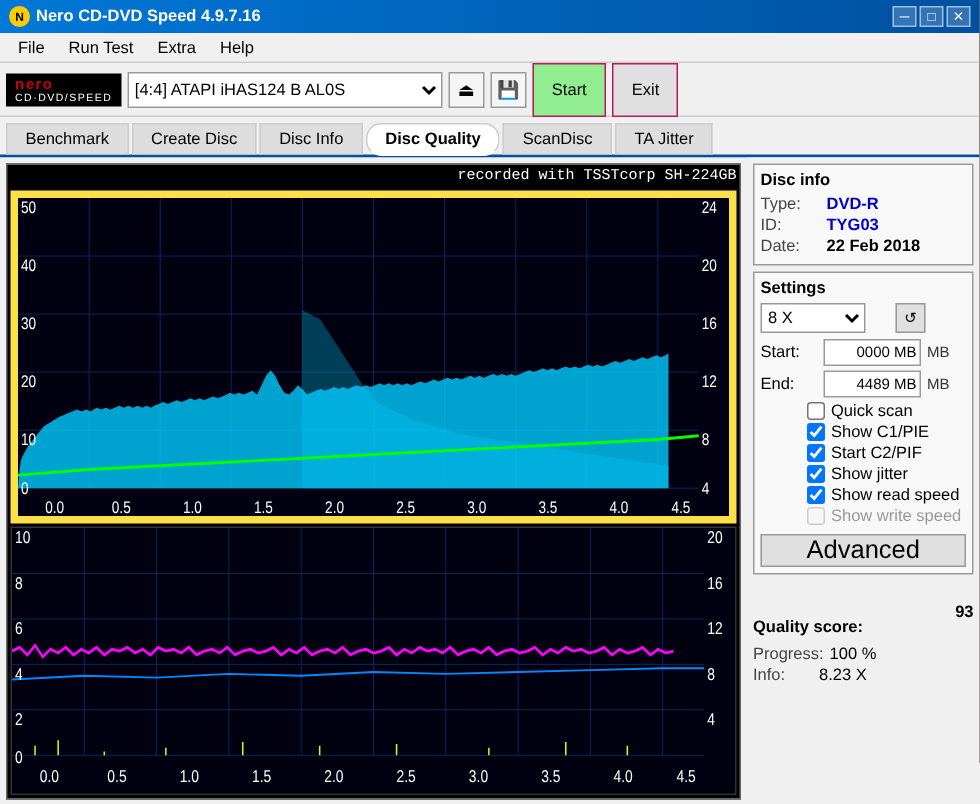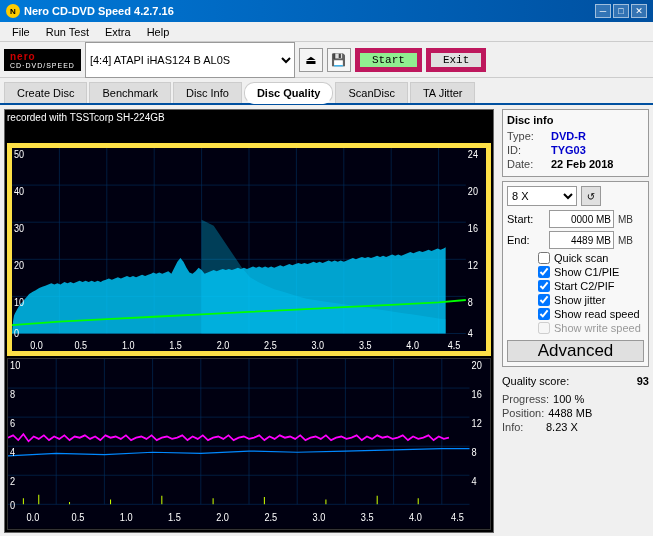--- a/index.html
+++ b/index.html
@@ -14,86 +14,86 @@
 
     
     .menu-bar { background: #f0f0f0; height: 20px; display: flex; align-items: center; padding: 0 4px; border-bottom: 1px solid #ccc; }
     .menu-item { padding: 2px 8px; cursor: pointer; font-size: 11px; color: #000; }
 
     
     .toolbar { background: #f0f0f0; height: 36px; display: flex; align-items: center; padding: 2px 4px; gap: 4px; border-bottom: 1px solid #ccc; }
     .toolbar-logo { background: #000; padding: 2px 6px; display: flex; flex-direction: column; align-items: flex-start; }
     .logo-top { color: #cc0000; font-size: 10px; font-weight: bold; letter-spacing: 1px; }
     .logo-bottom { color: white; font-size: 7px; letter-spacing: 1px; }
-    .drive-select { height: 36px; width: 210px; font-size: 11px; border: 1px solid #999; background: white; }
+    .drive-select { height: 24px; width: 210px; font-size: 11px; border: 1px solid #999; background: white; }
     .toolbar-btn-icon { width: 24px; height: 24px; border: 1px solid #999; background: #f5f5f5; display: flex; align-items: center; justify-content: center; cursor: pointer; font-size: 12px; }
-    .toolbar-btn { height: 24px; padding: 0 12px; border: 5px solid #be185d; background: #e0e0e0; cursor: pointer; font-size: 11px; display: flex; align-items: center; font-family: Liberation Mono, monospace; }
+    .toolbar-btn { height: 36px; padding: 0 12px; border: 1px solid #be185d; background: #e0e0e0; cursor: pointer; font-size: 11px; display: flex; align-items: center; }
     .toolbar-btn.start { background: #90ee90; }
 
     
     .tab-bar { background: #f0f0f0; display: flex; padding: 4px 4px 0; gap: 2px; border-bottom: 2px solid #0050a0; }
     .tab { padding: 4px 12px; border: 1px solid #ccc; border-bottom: none; background: #ddd; cursor: pointer; font-size: 11px; color: #000; }
     .tab.active { background: white; border-bottom: 1px solid white; font-weight: bold; margin-bottom: -1px; border-radius: 10px; }
 
     
     .main-content { display: flex; height: calc(536px - 22px - 20px - 36px - 26px); background: #f0f0f0; }
 
     
     .chart-area { flex: 1; background: #000; border: 1px solid #666; margin: 4px; padding: 2px; display: flex; flex-direction: column; }
-    .chart-title { color: white; font-size: 10px; text-align: left; margin-bottom: 20px; }
+    .chart-title { color: white; font-size: 10px; text-align: right; margin-bottom: 4px; font-family: Liberation Mono, monospace; }
     .chart-container { flex: 1; display: flex; flex-direction: column; gap: 2px; }
 
     
     .upper-chart { flex: 1.2; position: relative; background: #000; border: 5px solid #fde047; }
 
     
     .lower-chart { flex: 1; position: relative; background: #000; border: 1px solid #333; }
 
     
     .right-panel { width: 155px; padding: 4px; display: flex; flex-direction: column; gap: 4px; background: #f0f0f0; }
 
     .disc-info-box { border: 1px solid #999; background: #f8f8f8; padding: 4px; }
     .box-title { font-weight: bold; font-size: 11px; margin-bottom: 4px; color: #000; }
     .info-row { display: flex; gap: 4px; margin-bottom: 2px; font-size: 11px; }
     .info-label { color: #444; min-width: 40px; }
     .info-value { color: #0000cc; font-weight: bold; }
     .info-value.date { color: #000; }
     .info-value.label-dash { color: #000; }
 
     .settings-box { border: 1px solid #999; background: #f8f8f8; padding: 4px; }
-    .speed-row { display: flex; align-items: flex-end; gap: 4px; margin-bottom: 4px; }
+    .speed-row { display: flex; align-items: flex-end; gap: 20px; margin-bottom: 4px; }
     .speed-select { width: 70px; height: 20px; font-size: 11px; border: 1px solid #999; background: white; }
     .speed-icon-btn { width: 20px; height: 20px; border: 1px solid #999; background: #e0e0e0; display: flex; align-items: center; justify-content: center; cursor: pointer; font-size: 10px; }
 
     .range-row { display: flex; align-items: center; gap: 4px; margin-bottom: 3px; }
     .range-label { font-size: 11px; min-width: 38px; }
     .range-input { width: 65px; height: 18px; font-size: 10px; border: 1px solid #999; background: white; padding: 0 2px; text-align: right; }
     .range-unit { font-size: 10px; color: #333; }
 
     .checkbox-row { display: flex; align-items: center; gap: 4px; margin-bottom: 2px; padding-left: 31px; }
     .checkbox-row input[type=checkbox] { width: 12px; height: 12px; }
     .checkbox-label { font-size: 11px; }
     .checkbox-label.disabled { color: #999; }
 
     .advanced-btn { width: 100%; height: 22px; background: #e0e0e0; border: 1px solid #999; cursor: pointer; font-size: 17px; margin-top: 4px; }
 
     .quality-row { display: flex; justify-content: space-between; align-items: center; margin-top: 4px; }
-    .quality-label { font-size: 11px; font-weight: normal; }
+    .quality-label { font-size: 11px; font-weight: bold; margin-top: 21px; }
     .quality-value { font-size: 11px; font-weight: bold; color: #000; }
 
     
     .chart-svg { width: 100%; height: 100%; }
   </style>
 </head>
 <body>
 
 <div class="title-bar">
   <div class="title-bar-left">
     <div class="title-bar-icon">N</div>
-    <span>Nero CD-DVD Speed 4.2.7.16</span>
+    <span>Nero CD-DVD Speed 4.9.7.16</span>
   </div>
   <div class="title-bar-buttons">
     <div class="title-btn">─</div>
     <div class="title-btn">□</div>
     <div class="title-btn close">✕</div>
   </div>
 </div>
 
 <div class="menu-bar">
   <div class="menu-item">File</div>
@@ -110,22 +110,22 @@
   <select class="drive-select">
     <option>[4:4]  ATAPI iHAS124  B AL0S</option>
   </select>
   <div class="toolbar-btn-icon">⏏</div>
   <div class="toolbar-btn-icon">💾</div>
   <div class="toolbar-btn start">Start</div>
   <div class="toolbar-btn">Exit</div>
 </div>
 
 <div class="tab-bar">
+  <div class="tab">Benchmark</div>
   <div class="tab">Create Disc</div>
-  <div class="tab">Benchmark</div>
   <div class="tab">Disc Info</div>
   <div class="tab active">Disc Quality</div>
   <div class="tab">ScanDisc</div>
   <div class="tab">TA Jitter</div>
 </div>
 
 <div class="main-content">
 
   <div class="chart-area">
     <div class="chart-title">recorded with TSSTcorp SH-224GB</div>
@@ -294,20 +294,21 @@
         <span class="info-label">ID:</span>
         <span class="info-value">TYG03</span>
       </div>
       <div class="info-row">
         <span class="info-label">Date:</span>
         <span class="info-value date">22 Feb 2018</span>
       </div>
     </div>
 
     <div class="settings-box">
+      <div class="box-title">Settings</div>
 
       <div class="speed-row">
         <select class="speed-select">
           <option>8 X</option>
           <option>MAX</option>
           <option>4 X</option>
           <option>6 X</option>
           <option>12 X</option>
         </select>
         <div class="speed-icon-btn">↺</div>
@@ -357,22 +358,18 @@
       <span class="quality-label">Quality score:</span>
       <span class="quality-value">93</span>
     </div>
 
     <div style="font-size:11px; margin-top:2px;">
       <div class="info-row">
         <span class="info-label">Progress:</span>
         <span>100 %</span>
       </div>
       <div class="info-row">
-        <span class="info-label">Position:</span>
-        <span>4488 MB</span>
-      </div>
-      <div class="info-row">
         <span class="info-label">Info:</span>
         <span>8.23 X</span>
       </div>
     </div>
   </div>
 </div>
 
 </body></html>

